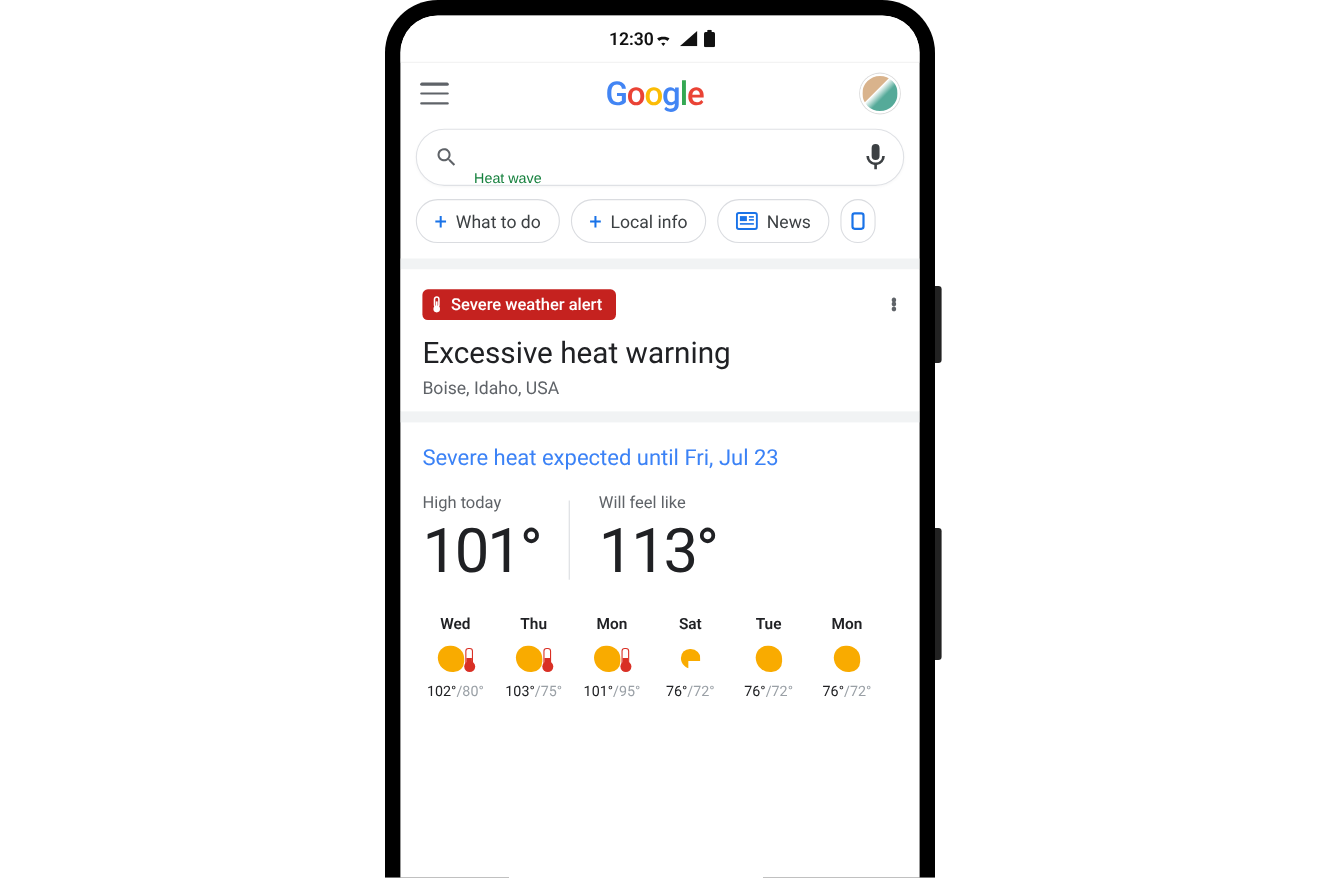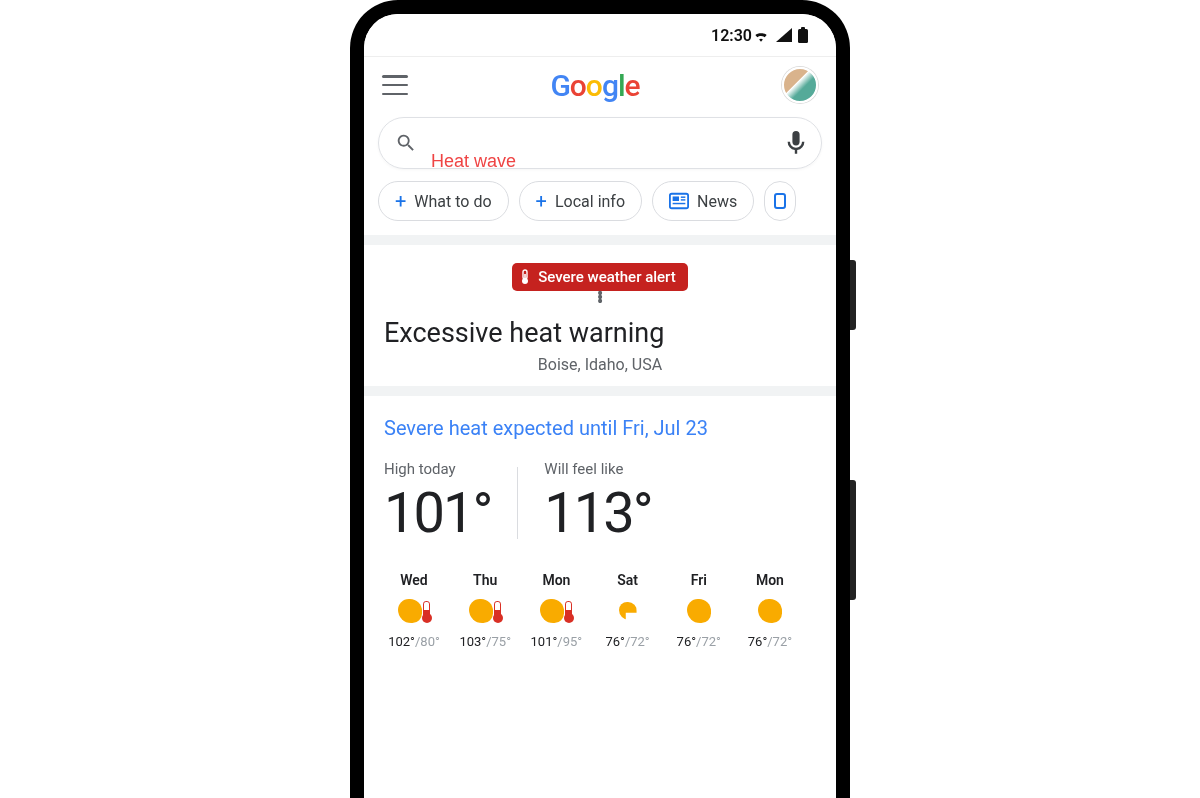--- a/index.html
+++ b/index.html
@@ -34,21 +34,21 @@
     background: #fff;
     border-radius: 34px 34px 0 0;
     overflow: hidden;
     height: 784px;
     position: relative;
   }
   .status-bar {
     height: 42px;
     display: flex;
     align-items: center;
-    justify-content: flex-end;
+    justify-content: center;
     padding: 0 28px 0 32px;
     position: relative;
     background: #fff;
   }
   .status-time { font-weight: 600; font-size: 16px; color: #111; }
   .status-icons { display: flex; gap: 6px; align-items: center; }
   .camera-hole {
     position: absolute;
     left: 50%;
     top: 14px;
@@ -81,22 +81,22 @@
     border: 1px solid #dfe1e5;
     border-radius: 26px;
     display: flex;
     align-items: center;
     padding: 0 16px;
     gap: 14px;
     box-shadow: 0 1px 3px rgba(0,0,0,0.04);
   }
   .search-bar .query {
     flex: 1;
-    font-size: 18px;
-    color: #ef4444;
+    font-size: 13px;
+    color: #15803d;
     border: none;
     outline: none;
     background: transparent;
     margin-top: 36px;
   }
   .chips-row {
     display: flex;
     gap: 10px;
     padding: 0 14px 14px 14px;
     white-space: nowrap;
@@ -115,36 +115,36 @@
     background: #fff;
     flex-shrink: 0;
   }
   .chip .plus { color:#1a73e8; font-size:20px; font-weight:400; line-height:1;}
   .chip .news-icon { color:#1a73e8; }
   .divider { height: 10px; background:#f1f3f4; }
   .card {
     padding: 18px 20px 12px 20px;
     background: #fff;
   }
-  .alert-row { display:flex; align-items:center; justify-content:space-between; margin-bottom: 14px; flex-direction: column;}
+  .alert-row { display:flex; align-items:center; justify-content:space-between; margin-bottom: 14px;}
   .alert-pill {
     background: #c5221f;
     color: #fff;
     border-radius: 5px;
     padding: 5px 12px 5px 8px;
     display: flex;
     align-items: center;
     gap: 8px;
     font-size: 15px;
     font-weight: 500;
   }
   .kebab { color:#5f6368; font-size: 20px; letter-spacing: 0; line-height: 5px;}
   .kebab span{display:block;height:4px;}
   .warning-title { font-size: 27px; color:#202124; font-weight: 400; margin-bottom: 6px;}
-  .warning-loc { font-size: 16px; color:#5f6368;text-align:center; }
+  .warning-loc { font-size: 16px; color:#5f6368; }
   .forecast-heading { font-size: 20px; color:#3b82f6; padding: 20px 20px 14px 20px; }
   .temps-row { display:flex; padding: 6px 20px 20px 20px; gap: 26px; align-items:center;}
   .temp-block .label { font-size: 15px; color:#5f6368; margin-bottom: 2px; }
   .temp-block .big { font-size: 56px; color:#202124; font-weight: 400; letter-spacing: -2px;}
   .vsep { width:1px; height: 72px; background:#dadce0; }
   .days-row {
     display: flex;
     justify-content: space-between;
     padding: 6px 34px 10px 18px;
   }
@@ -316,21 +316,21 @@
           <div class="day-temps"><span class="hi">101°</span><span class="lo">/95°</span></div>
         </div>
         <div class="day-col">
           <div class="day-name">Sat</div>
           <div class="day-icon">
             <div class="sun-shape" style="width:18px;height:18px;clip-path:polygon(0 0,100% 0,100% 60%,40% 60%,40% 100%,0 100%);"></div>
           </div>
           <div class="day-temps"><span class="hi">76°</span><span class="lo">/72°</span></div>
         </div>
         <div class="day-col">
-          <div class="day-name">Fri</div>
+          <div class="day-name">Tue</div>
           <div class="day-icon">
             <div class="sun-shape"></div>
           </div>
           <div class="day-temps"><span class="hi">76°</span><span class="lo">/72°</span></div>
         </div>
         <div class="day-col">
           <div class="day-name">Mon</div>
           <div class="day-icon">
             <div class="sun-shape"></div>
           </div>

